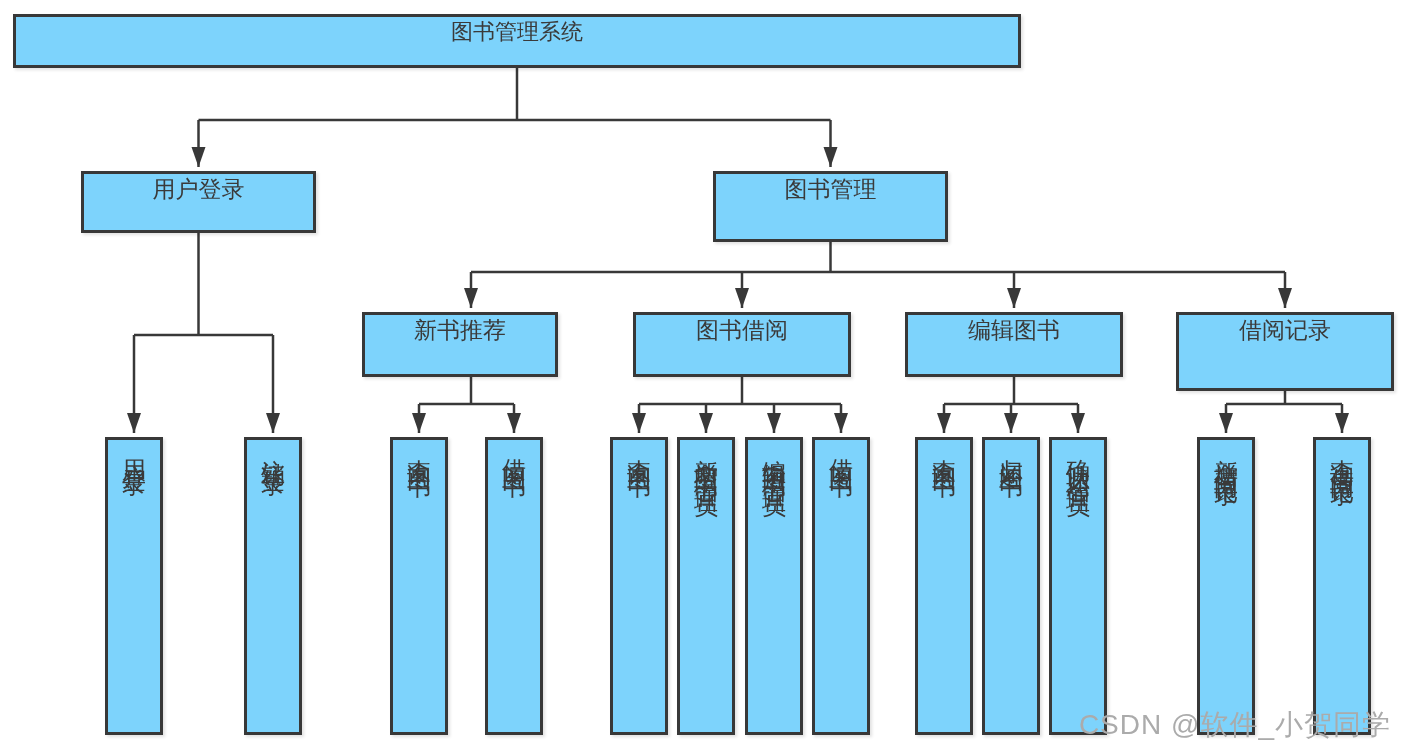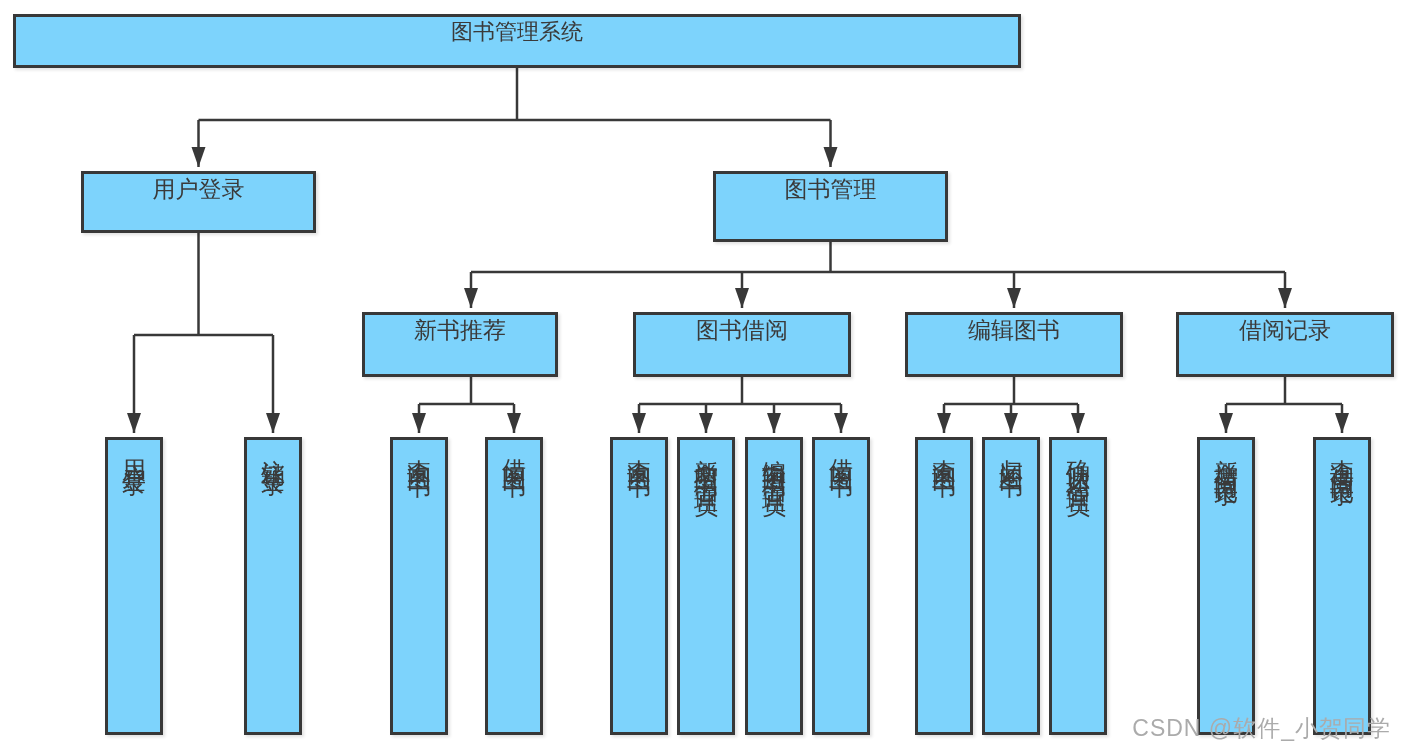--- a/index.html
+++ b/index.html
@@ -20,21 +20,21 @@
   }
   .node span{display:block;}
   .root-node{font-size:22px;}
   .l2-node,.l3-node{font-size:23px;}
   .leaf-node span{
     writing-mode:vertical-rl;text-orientation:mixed;
     font-size:24px;letter-spacing:5px;line-height:1;
   }
   .watermark{
     position:absolute;right:14px;bottom:3px;z-index:5;
-    font-size:23px;letter-spacing:1px;color:var(--watermark);white-space:nowrap;
+    font-size:28px;letter-spacing:1px;color:var(--watermark);white-space:nowrap;
   }
 </style>
 </head>
 <body>
 
 <div class="canvas">
 
   <svg class="connectors" viewBox="0 0 1405 747" xmlns="http://www.w3.org/2000/svg">
     <defs>
       <marker id="arw" viewBox="0 0 22 16" refX="21" refY="8" markerWidth="22" markerHeight="16" orient="auto" markerUnits="userSpaceOnUse">
@@ -96,21 +96,21 @@
 
   <div class="node l3-node" style="left:362px;top:312px;width:196px;height:65px">
     <span>新书推荐</span>
   </div>
   <div class="node l3-node" style="left:633px;top:312px;width:218px;height:65px">
     <span>图书借阅</span>
   </div>
   <div class="node l3-node" style="left:905px;top:312px;width:218px;height:65px">
     <span>编辑图书</span>
   </div>
-  <div class="node l3-node" style="left:1176px;top:312px;width:218px;height:65px">
+  <div class="node l3-node" style="left:1176px;top:312px;width:218px;height:79px">
     <span>借阅记录</span>
   </div>
 
   <div class="node leaf-node" style="left:105px;top:437px;width:58px;height:298px">
     <span>用户登录</span>
   </div>
   <div class="node leaf-node" style="left:244px;top:437px;width:58px;height:298px">
     <span>注销登录</span>
   </div>
 

